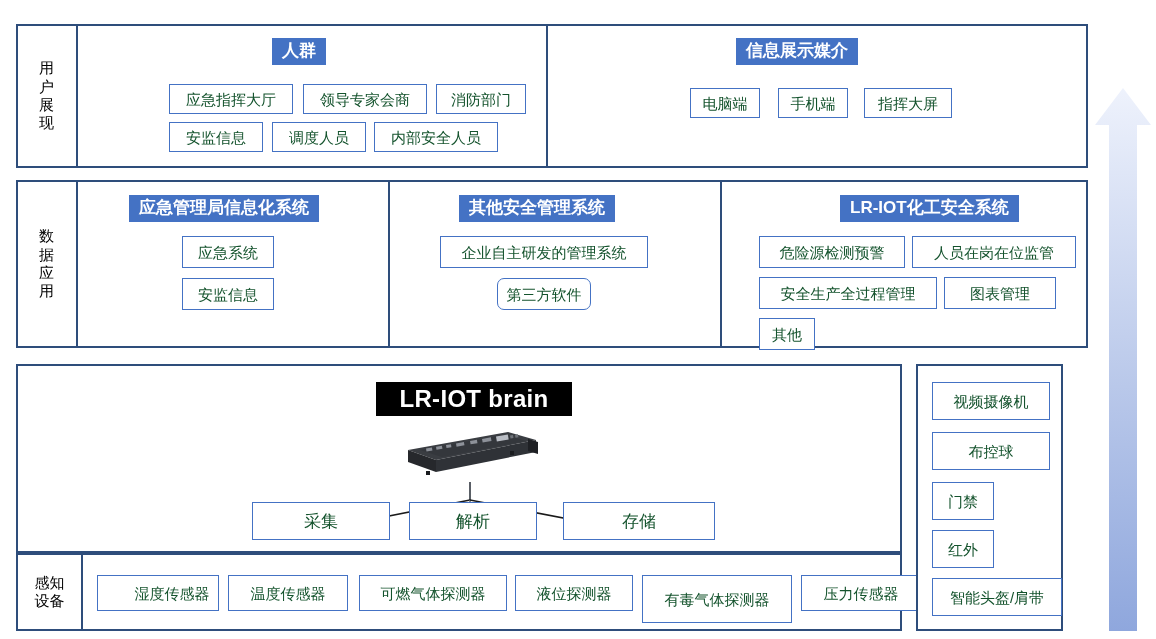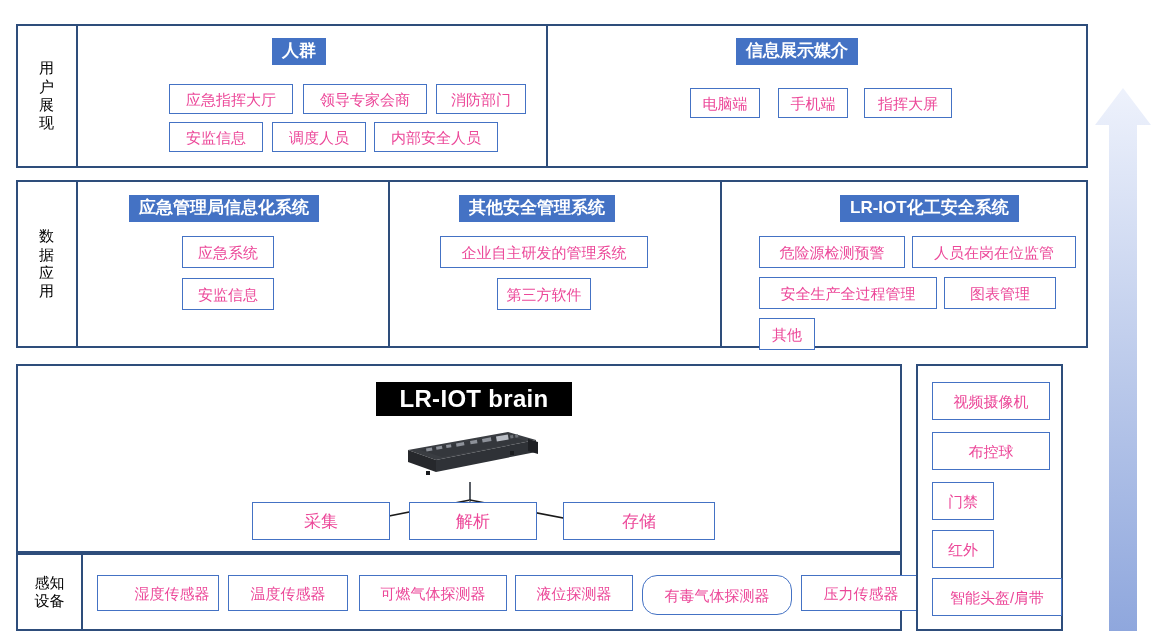--- a/index.html
+++ b/index.html
@@ -33,21 +33,21 @@
     position:absolute;
     background:#4472c4;color:#fff;
     font-weight:bold;font-size:17px;
     padding:3px 10px 4px 10px;
     white-space:nowrap;
     line-height:1.15;
   }
   .chip{
     position:absolute;
     border:1px solid #4472c4;
-    background:#fff;color:#ec4899;
+    background:#fff;color:#14532d;
     font-size:15px;line-height:1;
     display:flex;align-items:center;justify-content:center;
     box-sizing:border-box;
     white-space:nowrap;
   }
 
   
   .brainband{position:absolute;border:2px solid #2e4d7b;box-sizing:border-box;background:#fff;}
   .brainlabelbox{
     position:absolute;background:#000;color:#fff;
@@ -110,21 +110,21 @@
 
     <div class="col" style="left:60px;width:274px;">
       <div class="hdr" style="left:51px;top:13px;">应急管理局信息化系统</div>
       <div class="chip" style="left:104px;top:54px;width:92px;height:32px;">应急系统</div>
       <div class="chip" style="left:104px;top:96px;width:92px;height:32px;">安监信息</div>
     </div>
 
     <div class="col" style="left:370px;width:332px;">
       <div class="hdr" style="left:71px;top:13px;">其他安全管理系统</div>
       <div class="chip" style="left:52px;top:54px;width:208px;height:32px;">企业自主研发的管理系统</div>
-      <div class="chip" style="left:109px;top:96px;width:94px;height:32px;">第三方软件</div>
+      <div class="chip" style="left:109px;top:96px;width:94px;height:32px;border-radius:7px;">第三方软件</div>
     </div>
 
     <div class="col" style="left:702px;width:366px;margin-left:20px;">
       <div class="hdr" style="left:100px;top:13px;">LR-IOT化工安全系统</div>
       <div class="chip" style="left:19px;top:54px;width:146px;height:32px;">危险源检测预警</div>
       <div class="chip" style="left:172px;top:54px;width:164px;height:32px;">人员在岗在位监管</div>
       <div class="chip" style="left:19px;top:95px;width:178px;height:32px;">安全生产全过程管理</div>
       <div class="chip" style="left:204px;top:95px;width:112px;height:32px;">图表管理</div>
       <div class="chip" style="left:19px;top:136px;width:56px;height:32px;">其他</div>
     </div>
@@ -182,21 +182,21 @@
   <div class="sensorrow" style="left:16px;top:553px;width:886px;height:78px;">
 
     <div class="sensorlabel" style="width:65px;">
         <span>感知<br>设备</span>
       </div>
 
     <div class="chip" style="left:79px;top:20px;width:122px;height:36px;padding-left:28px;">湿度传感器</div>
     <div class="chip" style="left:210px;top:20px;width:120px;height:36px;">温度传感器</div>
     <div class="chip" style="left:341px;top:20px;width:148px;height:36px;">可燃气体探测器</div>
     <div class="chip" style="left:497px;top:20px;width:118px;height:36px;">液位探测器</div>
-    <div class="chip" style="left:624px;top:20px;width:150px;height:40px;border-radius:15px;">有毒气体探测器</div>
+    <div class="chip" style="left:624px;top:20px;width:150px;height:48px;">有毒气体探测器</div>
     <div class="chip" style="left:783px;top:20px;width:120px;height:36px;">压力传感器</div>
   </div>
 
   <div class="devcol" style="left:916px;top:364px;width:147px;height:267px;">
     <div class="chip" style="left:14px;top:16px;width:118px;height:38px;">视频摄像机</div>
     <div class="chip" style="left:14px;top:66px;width:118px;height:38px;">布控球</div>
     <div class="chip" style="left:14px;top:116px;width:62px;height:38px;">门禁</div>
     <div class="chip" style="left:14px;top:164px;width:62px;height:38px;">红外</div>
     <div class="chip" style="left:14px;top:212px;width:130px;height:38px;">智能头盔/肩带</div>
   </div>

